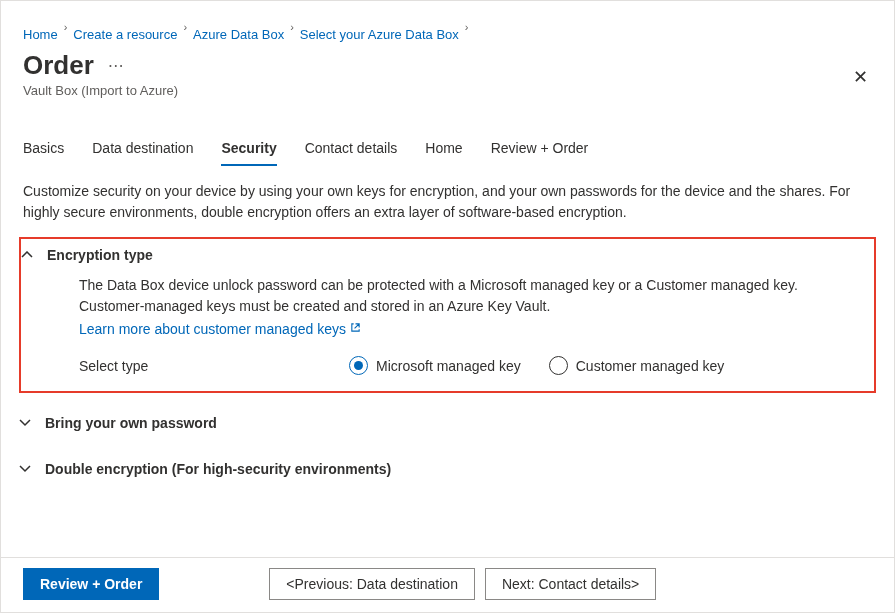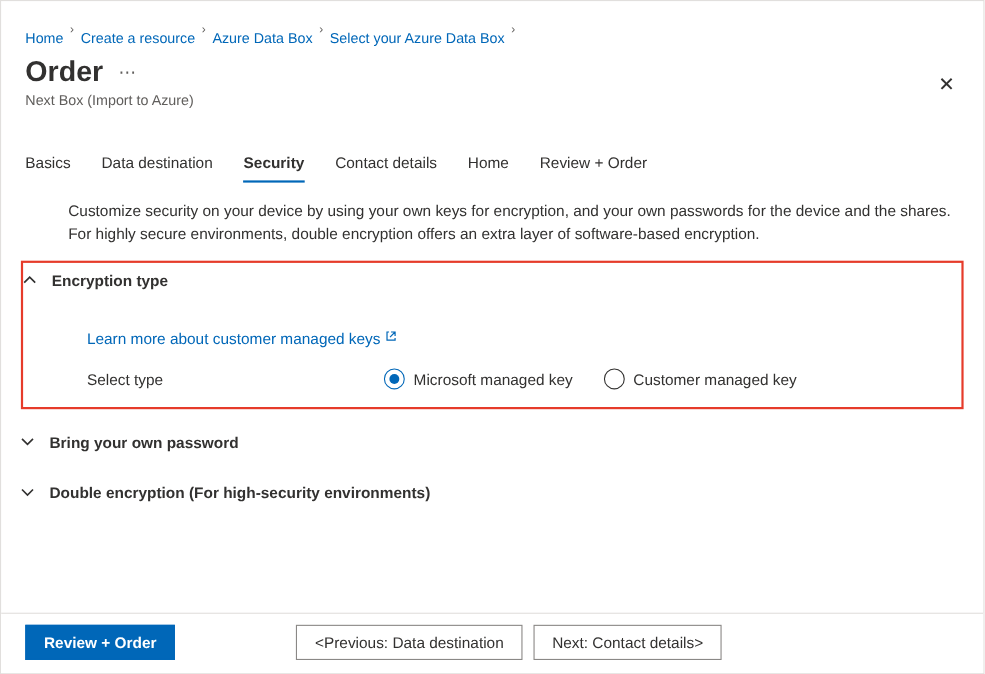--- a/index.html
+++ b/index.html
@@ -45,21 +45,21 @@
     margin-top: 36px;
     border-bottom: 1px solid transparent;
   }
   .tab { padding: 6px 0 10px 0; font-size: 14px; color: #323130; cursor: pointer; position: relative; }
   .tab.active { font-weight: 600; }
   .tab.active::after {
     content: ""; position: absolute; left: 0; right: 0; bottom: 0;
     height: 2px; background: #0067b8;
   }
   
-  .intro { padding: 14px 22px 0 22px; font-size: 14px; line-height: 1.5; color: #323130; margin-left: 39px; }
+  .intro { padding: 14px 22px 0 22px; font-size: 14px; line-height: 1.5; color: #323130; }
   
   .sections { padding: 14px 18px 0 18px; }
   
   .accordion { margin-bottom: 14px; }
   .acc-header {
     display: flex; align-items: center; gap: 14px;
     padding: 8px 0; cursor: pointer;
     font-size: 14px; font-weight: 600;
   }
   .chev { width: 12px; display: inline-flex; justify-content: center; color: #323130; font-size: 11px; }
@@ -121,21 +121,21 @@
   <a>Select your Azure Data Box</a>
   <span class="sep">›</span>
 </div>
 
 <div class="header">
   <div class="title-block">
     <div class="title-row">
       <h1>Order</h1>
       <span class="more-dots">⋯</span>
     </div>
-    <div class="subtitle">Next Box (Import to Azure)</div>
+    <div class="subtitle">Vault Box (Import to Azure)</div>
   </div>
   <div class="close-x">✕</div>
 </div>
 
 <div class="tabs">
   <div class="tab">Basics</div>
   <div class="tab">Data destination</div>
   <div class="tab active">Security</div>
   <div class="tab">Contact details</div>
   <div class="tab">Home</div>
@@ -148,21 +148,21 @@
   <div class="highlight-box">
     <div class="acc-header">
       <span class="chev">
         <svg width="12" height="8" viewBox="0 0 12 8">
             <path d="M1 6 L6 1 L11 6" stroke="#323130" stroke-width="1.5" fill="none"></path>
           </svg>
       </span>
       <span>Encryption type</span>
     </div>
     <div class="acc-body">
-      <br>
+      <span>The Data Box device unlock password can be protected with a Microsoft managed key or a Customer managed key. Customer-managed keys must be created and stored in an Azure Key Vault.</span><br>
       <a class="learn-link">
         <span>Learn more about customer managed keys</span>
         <span class="ext-icon">
           <svg width="11" height="11" viewBox="0 0 12 12">
               <path d="M4 2 H2 V10 H10 V8 M6 2 H10 V6 M10 2 L5 7" stroke="#0067b8" stroke-width="1.2" fill="none"></path>
             </svg>
         </span>
       </a>
     </div>
     <div class="radio-row">

